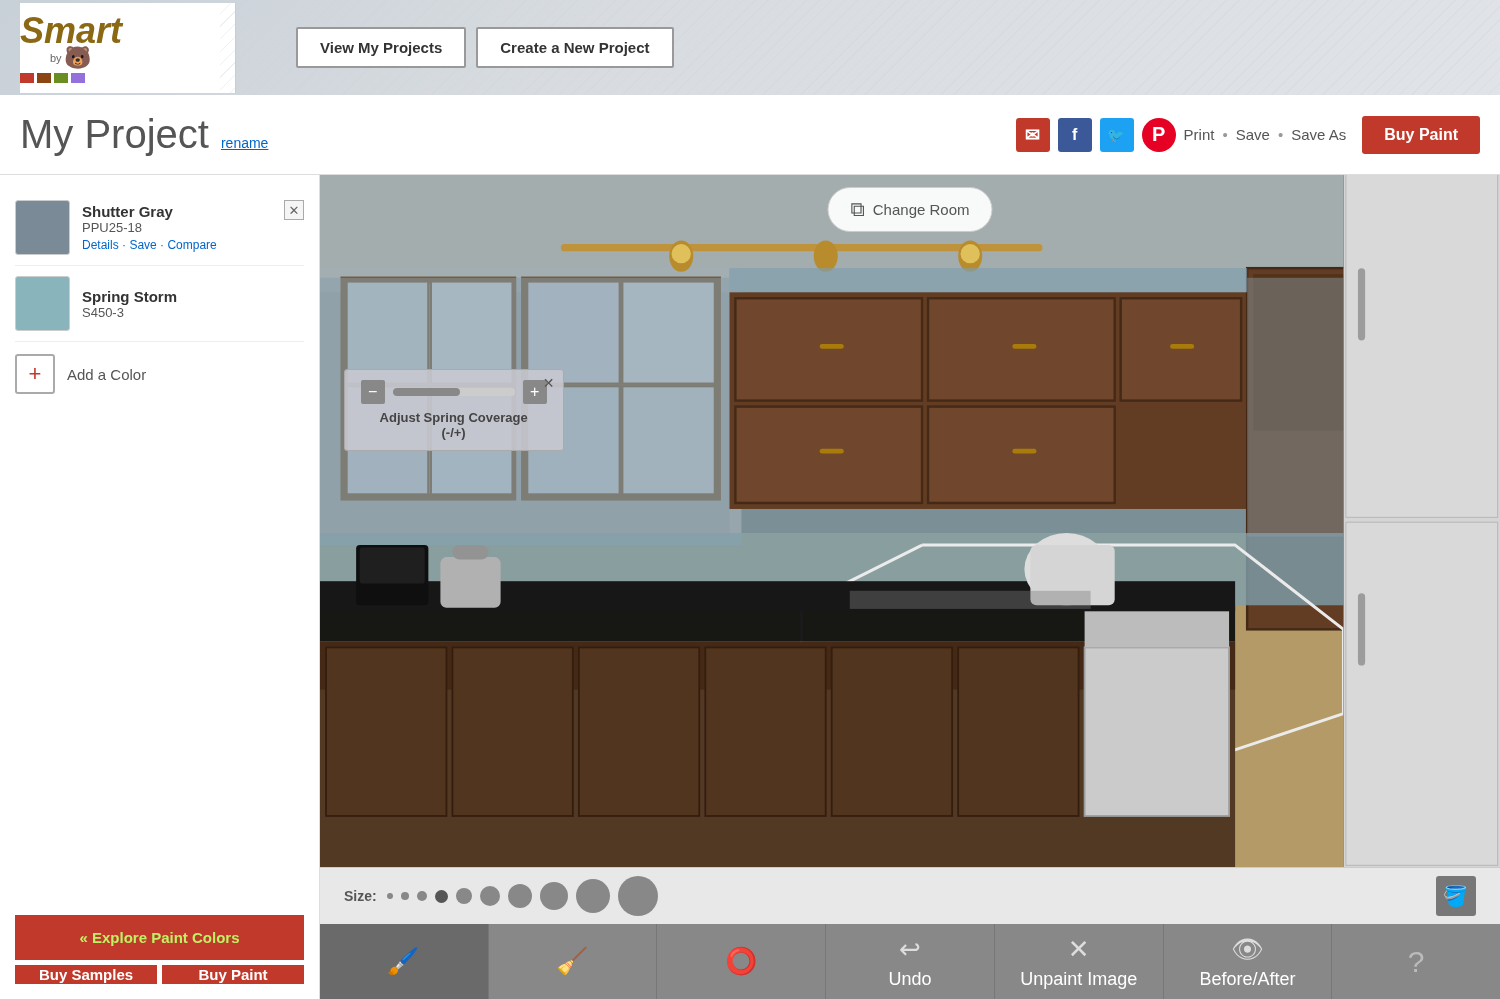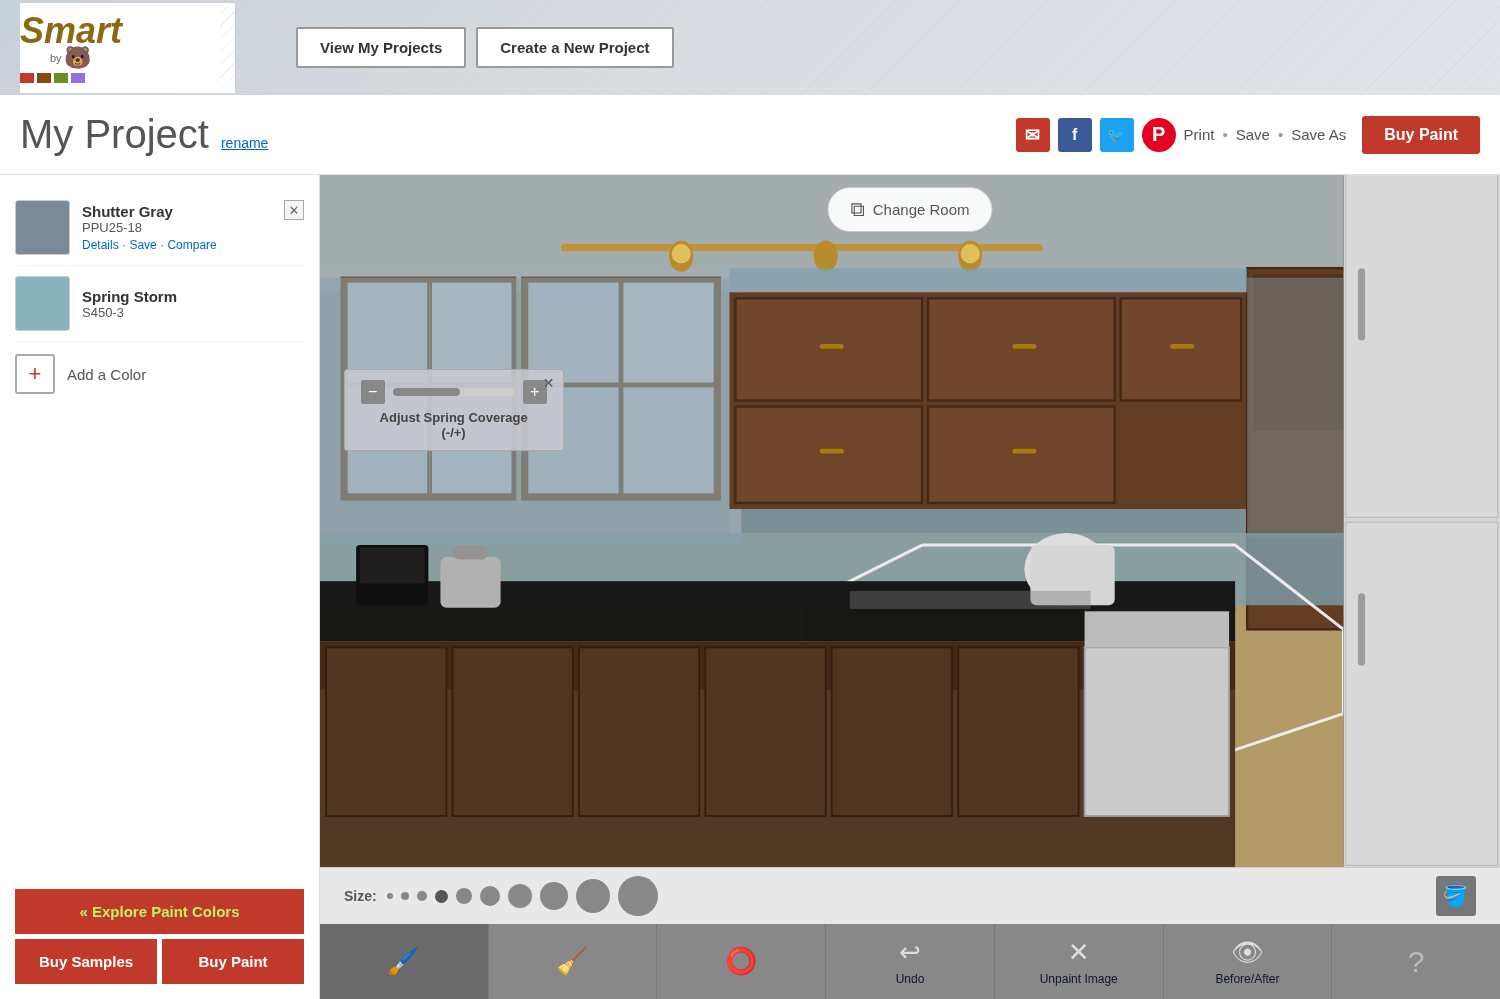--- a/index.html
+++ b/index.html
@@ -225,21 +225,21 @@
       cursor: pointer;
       text-align: center;
       width: 100%;
     }
     .bottom-row {
       display: flex;
       gap: 5px;
     }
     .samples-btn, .buy-btn {
       flex: 1;
-      padding: 14px;
+      padding: 1px;
       font-size: 15px;
       font-weight: bold;
       border: none;
       cursor: pointer;
       text-align: center;
     }
     .samples-btn { background: #c0392b; color: white; }
     .buy-btn { background: #c0392b; color: white; }
 
     
@@ -394,22 +394,22 @@
       color: #eee;
       font-size: 12px;
       gap: 4px;
     }
     .tool-btn:last-child { border-right: none; }
     .tool-icon {
       font-size: 26px;
       color: #ddd;
     }
     .tool-label {
-      font-size: 12px;
-      color: #0f172a;
+      font-size: 18px;
+      color: #ffffff;
     }
     .tool-btn.active { background: #6a6a6a; }
 
     
     #header::before {
       content: '';
       position: absolute;
       top: 0;
       right: 0;
       bottom: 0;

